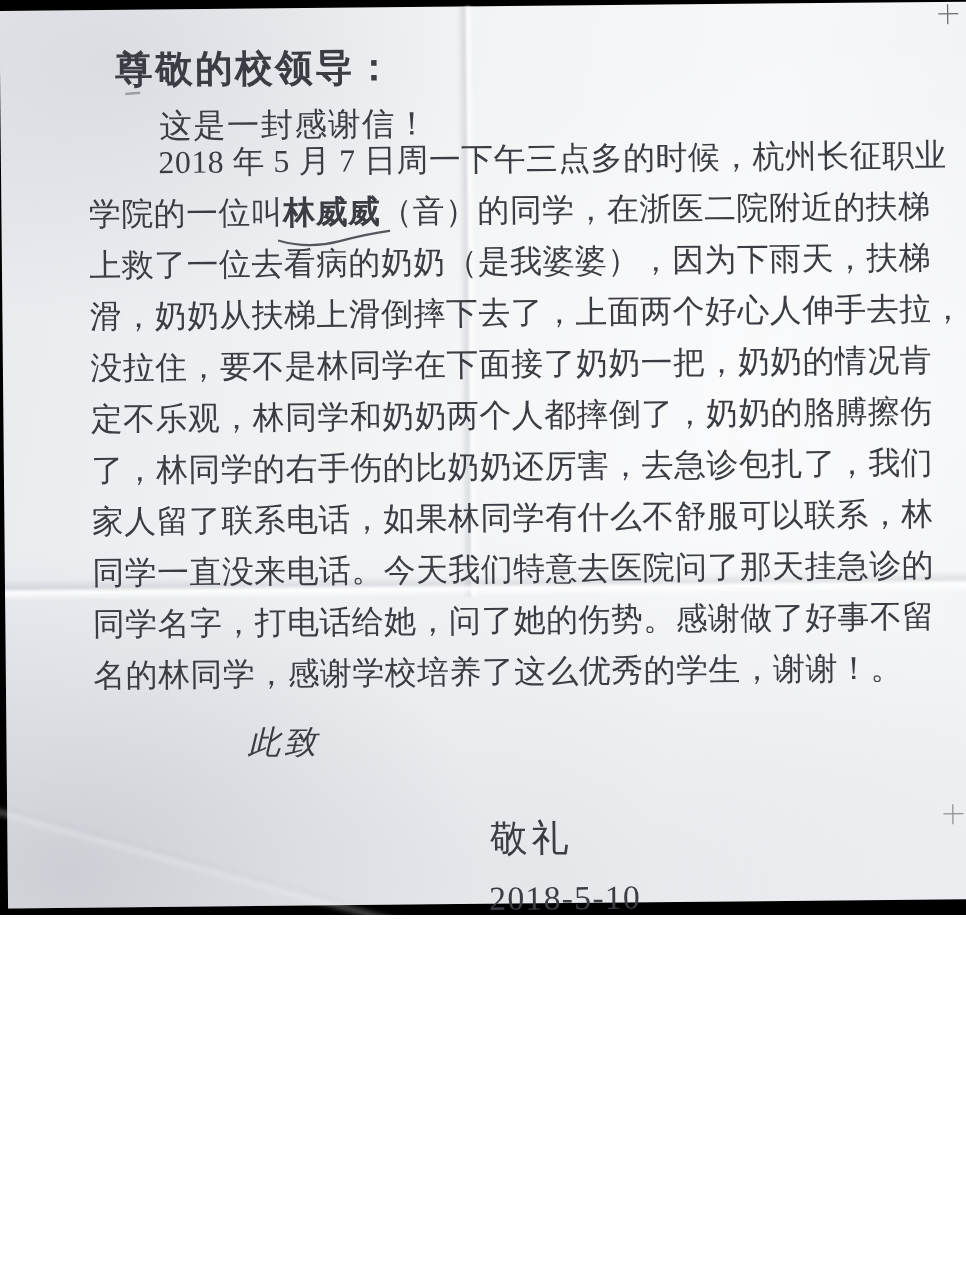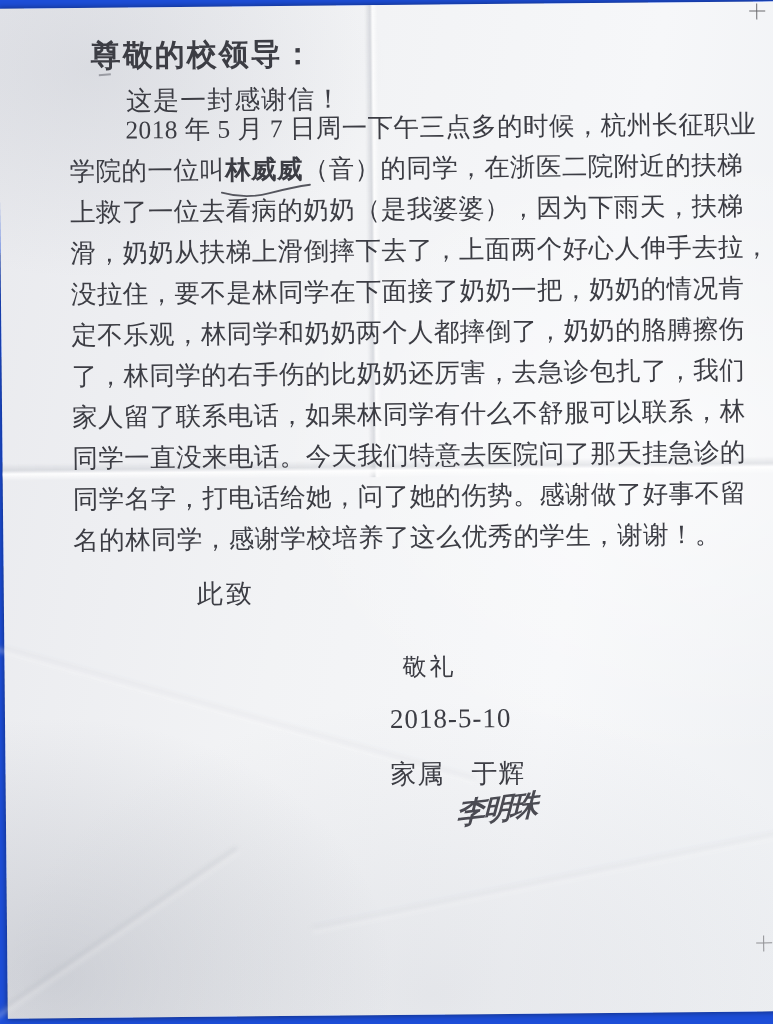--- a/index.html
+++ b/index.html
@@ -1,19 +1,19 @@
 <!DOCTYPE html>
 <html><head>
 <meta charset="utf-8">
 <style>
   html,body { margin:0; padding:0; }
   .frame {
     position:relative;
-    width:773px; height:1024px;
-    background:#1d4ed8;
+    width:773px; height:732px;
+    background:#000000;
     overflow:hidden;
     font-family:"Liberation Serif","DejaVu Serif",serif;
   }
   .paper {
     position:absolute;
     left:3px; top:5px; right:-7px; bottom:9px;
     transform:rotate(-0.55deg);
     transform-origin:50% 50%;
     background:
       radial-gradient(420px 300px at 12% 6%, rgba(150,155,168,0.20), transparent 70%),
@@ -64,22 +64,22 @@
   }
   .intro { left:127px; top:76px; font-size:26px; letter-spacing:1px; }
   .body-block {
     position:absolute; left:70px; top:102px; width:665px;
     font-size:25.5px; line-height:41px; letter-spacing:0.4px;
   }
   .bline { white-space:nowrap; }
   .bline.indent { padding-left:56px; }
   .uname { position:relative; display:inline-block;font-weight:bold; }
   .uname svg { position:absolute; left:-5px; bottom:-9px; width:92px; height:16px; overflow:visible; }
-  .cizhi { left:193px; top:570px; font-size:26px; letter-spacing:3px; }
-  .jingli { left:386px; top:646px; font-size:24px; letter-spacing:3px;margin-left:12px; }
+  .cizhi { left:193px; top:570px; font-size:26px; letter-spacing:3px;font-style:italic; }
+  .jingli { left:386px; top:646px; font-size:30px; letter-spacing:3px; }
   .date-line { left:385px; top:699px; font-size:27px; letter-spacing:1px; }
   .signer { left:385px; top:752px; font-size:26px; letter-spacing:1px; }
   .signature {
     left:450px; top:786px;
     font-size:29px; font-style:italic; font-weight:600;
     letter-spacing:-2px; color:#34343c; opacity:0.88;
     transform:rotate(-6deg) skewX(-8deg);
   }
   .corner-mark { position:absolute; width:16px; height:16px; }
   .corner-mark .h, .corner-mark .v { position:absolute; background:#6a6a6e; }

